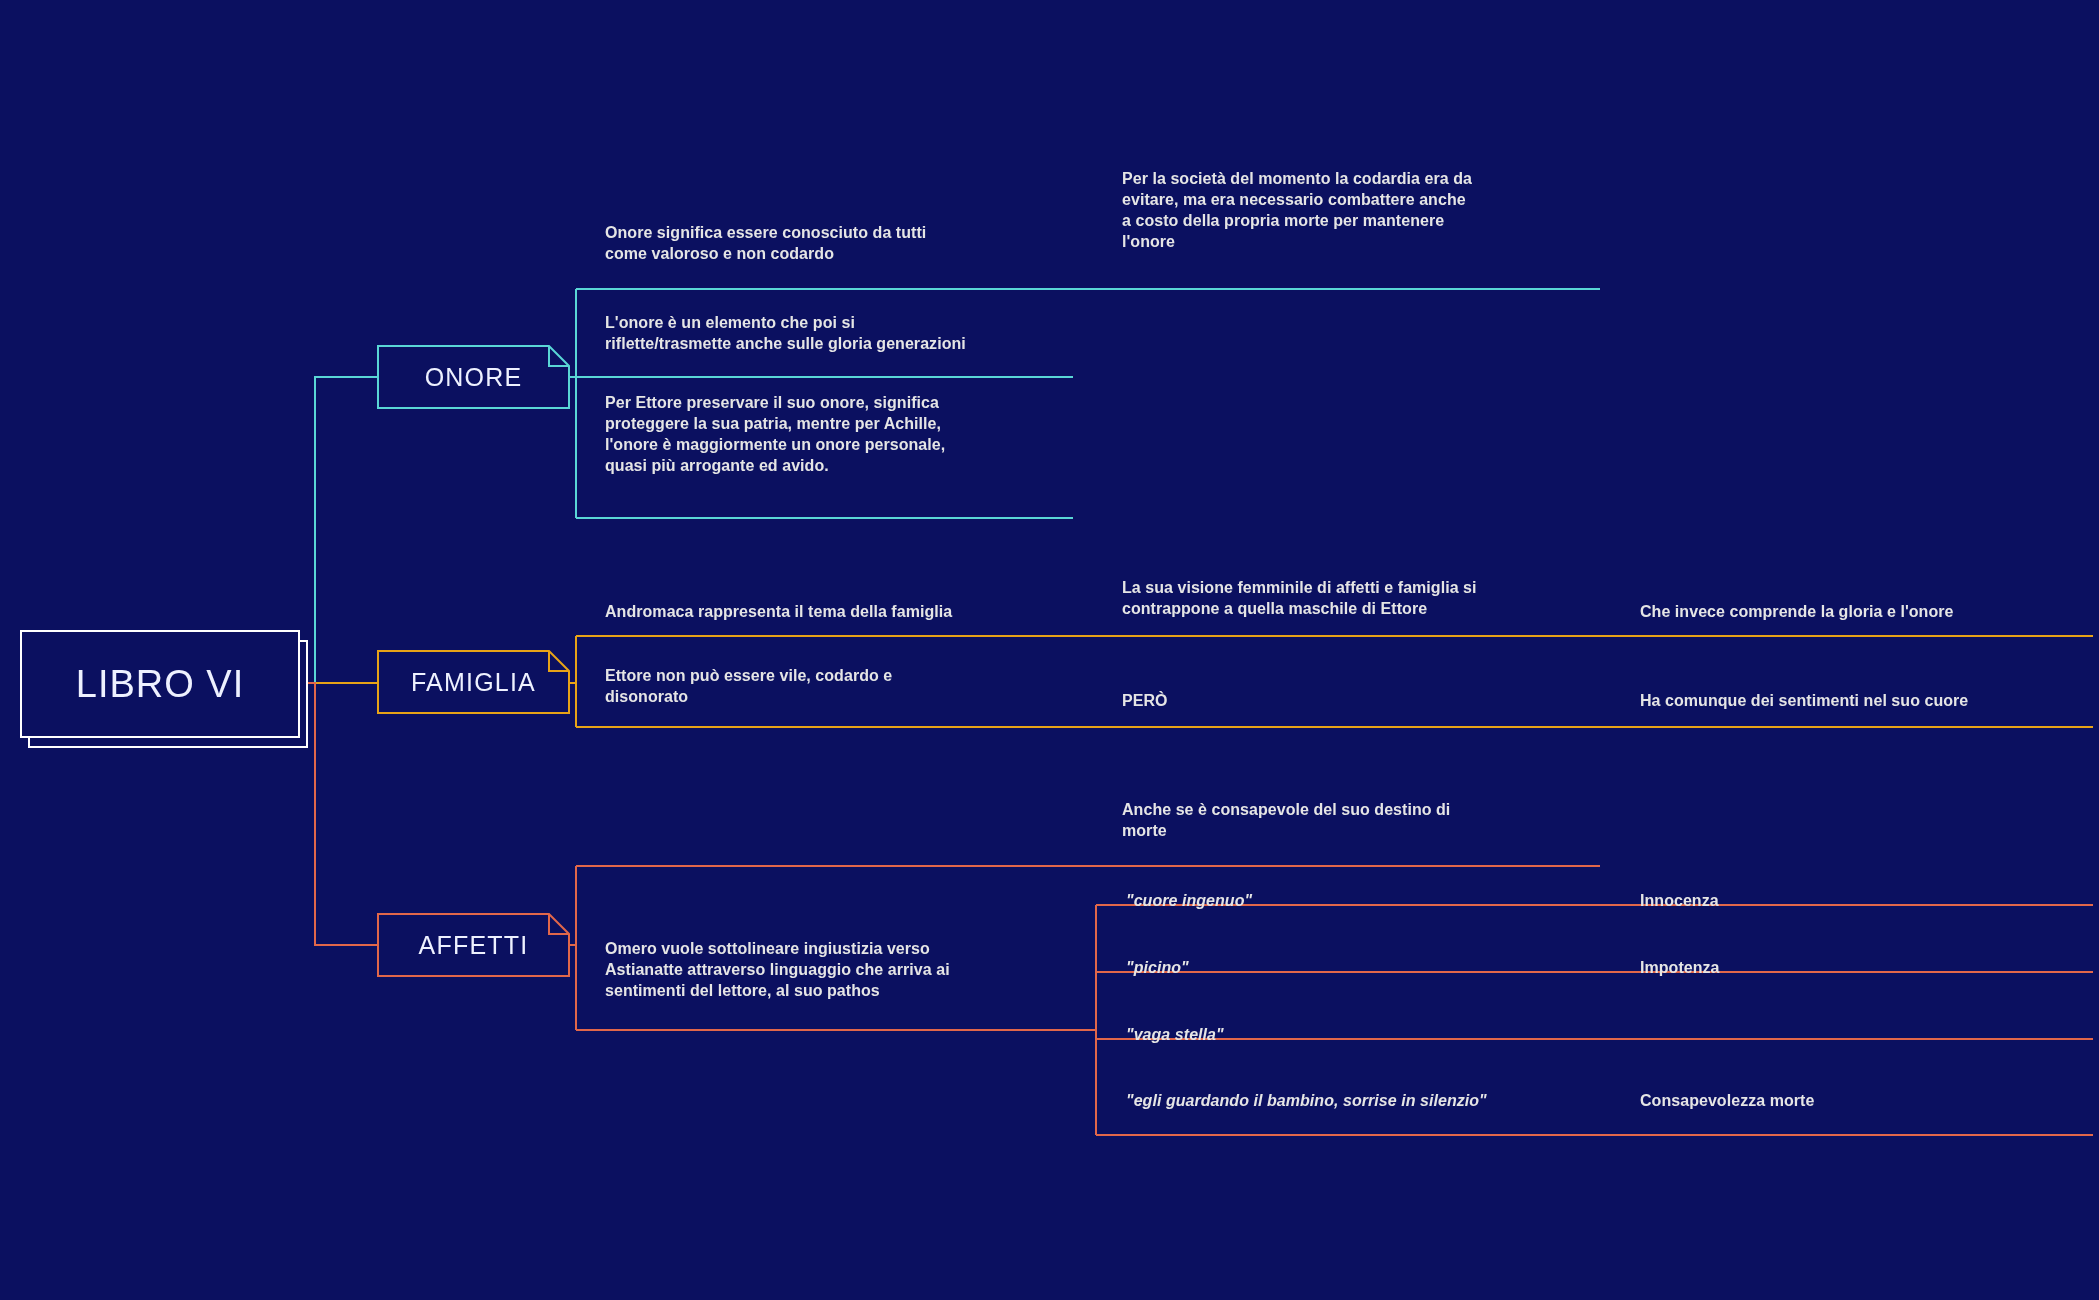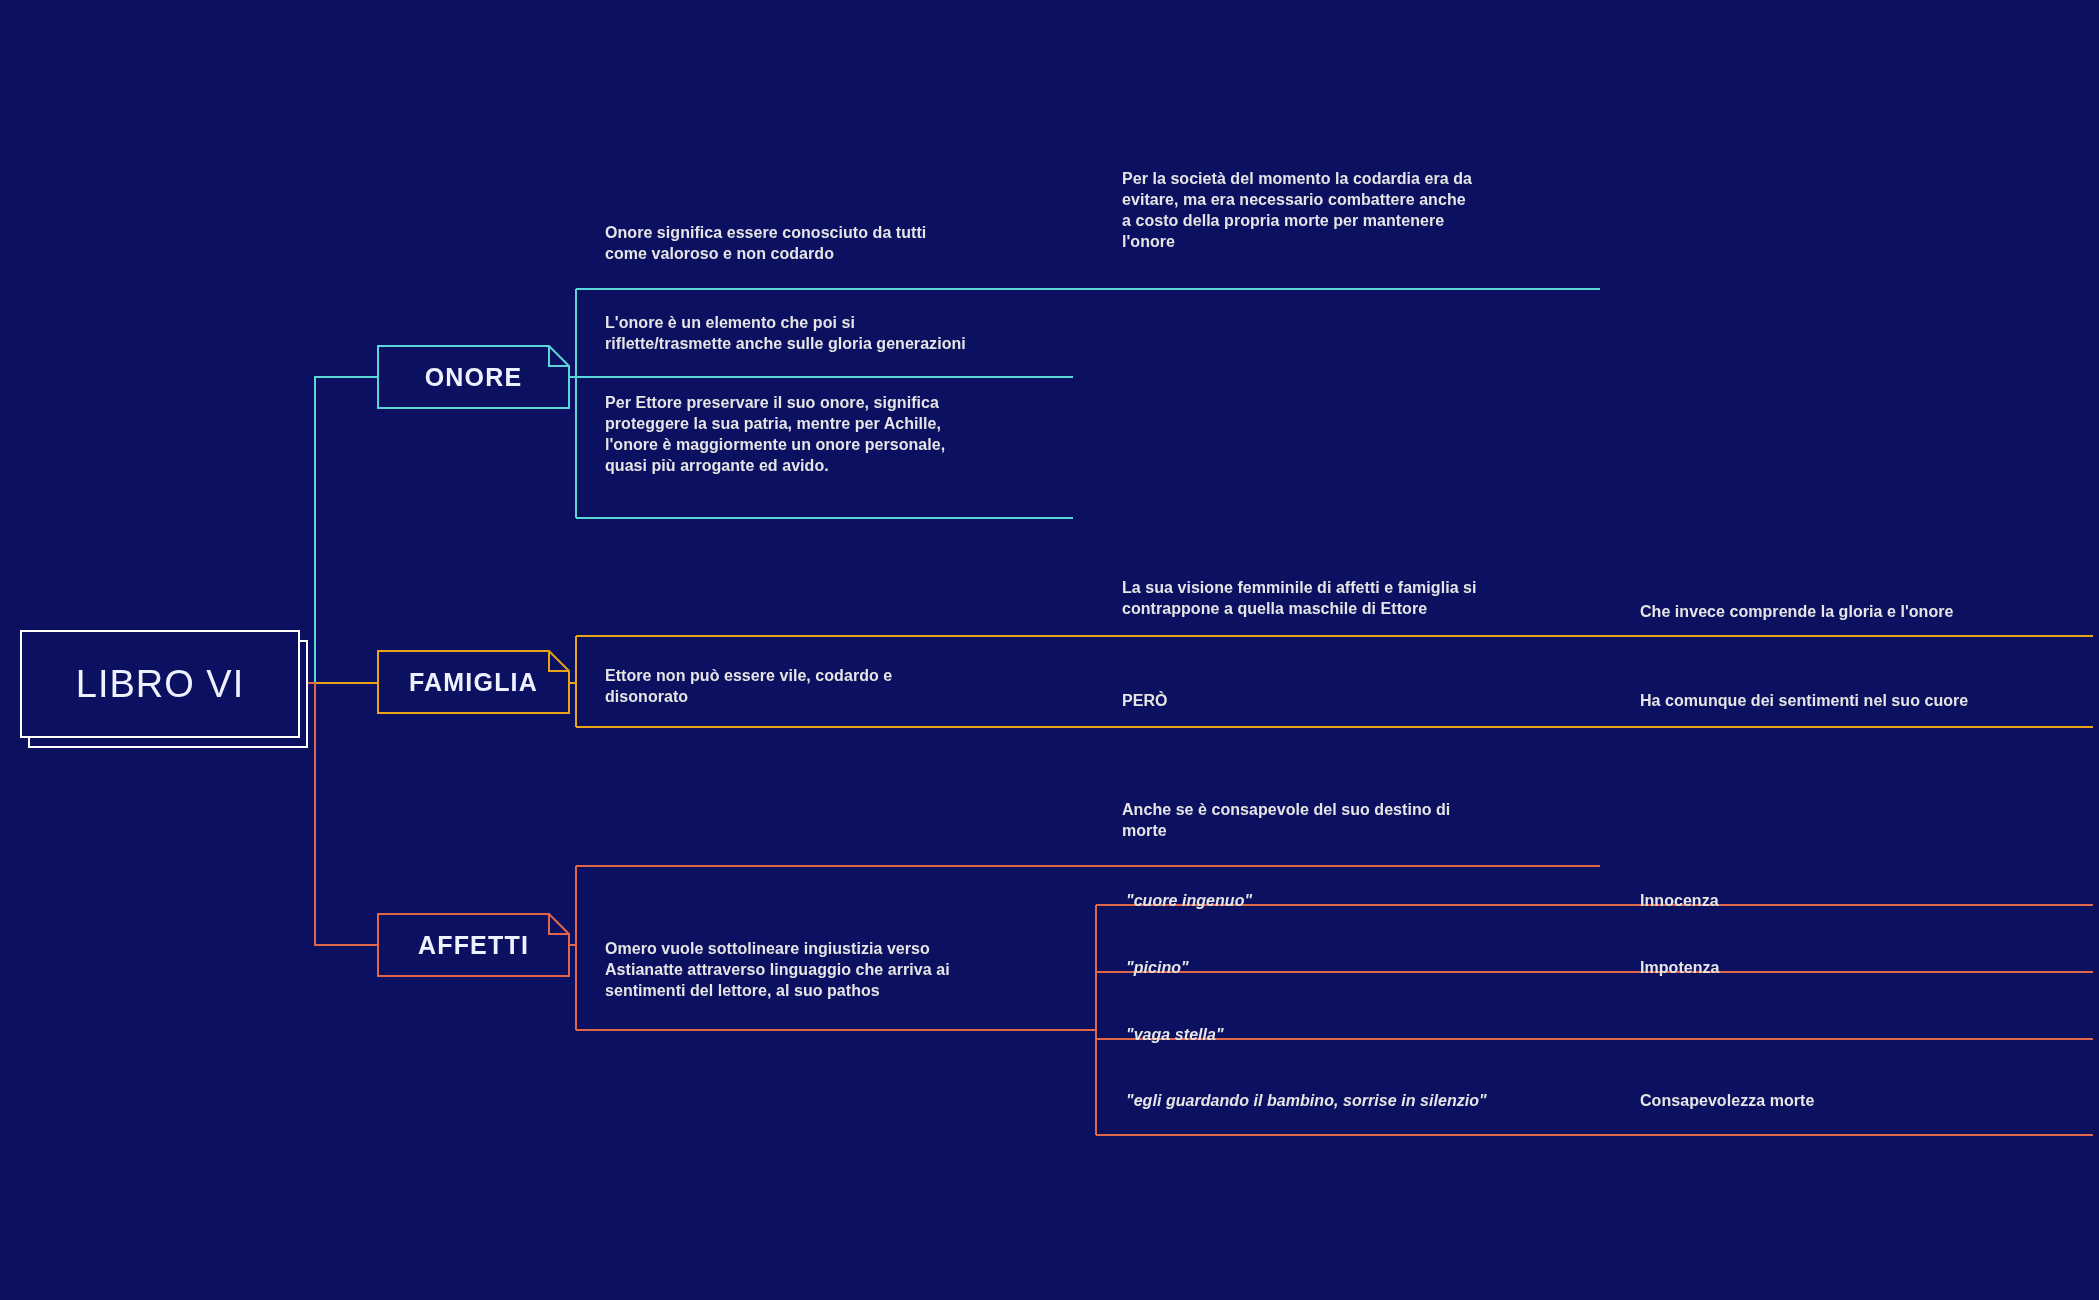--- a/index.html
+++ b/index.html
@@ -27,21 +27,21 @@
     display:flex;align-items:center;justify-content:center;
     font-size:38px;font-weight:400;color:#eef1ff;
     letter-spacing:1px;
   }
 
   
   .branch{
     position:absolute;
     box-sizing:border-box;
     display:flex;align-items:center;justify-content:center;
-    font-size:25px;font-weight:700;color:#eef1ff;
+    font-size:25px;font-weight:400;color:#eef1ff;
     letter-spacing:1.2px;
     background:transparent;
     border-radius:12px;
   }
   .branch .noteshape{position:absolute;inset:0;}
   .branch .lbl{position:relative;z-index:2;}
 
   
   .leaf{
     position:absolute;
@@ -147,20 +147,21 @@
 l'onore</div>
 
   <div class="leaf" style="left:605px;top:312px;width:480px;">L'onore è un elemento che poi si
 riflette/trasmette anche sulle gloria generazioni</div>
 
   <div class="leaf" style="left:605px;top:392px;width:470px;">Per Ettore preservare il suo onore, significa
 proteggere la sua patria, mentre per Achille,
 l'onore è maggiormente un onore personale,
 quasi più arrogante ed avido.</div>
 
+  <div class="leaf" style="left:605px;top:601px;width:470px;">Andromaca rappresenta il tema della famiglia</div>
 
   <div class="leaf" style="left:1122px;top:577px;width:480px;">La sua visione femminile di affetti e famiglia si
 contrappone a quella maschile di Ettore</div>
 
   <div class="leaf" style="left:1640px;top:601px;width:450px;">Che invece comprende la gloria e l'onore</div>
 
   <div class="leaf" style="left:605px;top:665px;width:470px;">Ettore non può essere vile, codardo e
 disonorato</div>
 
   <div class="leaf" style="left:1122px;top:690px;width:480px;">PERÒ</div>

